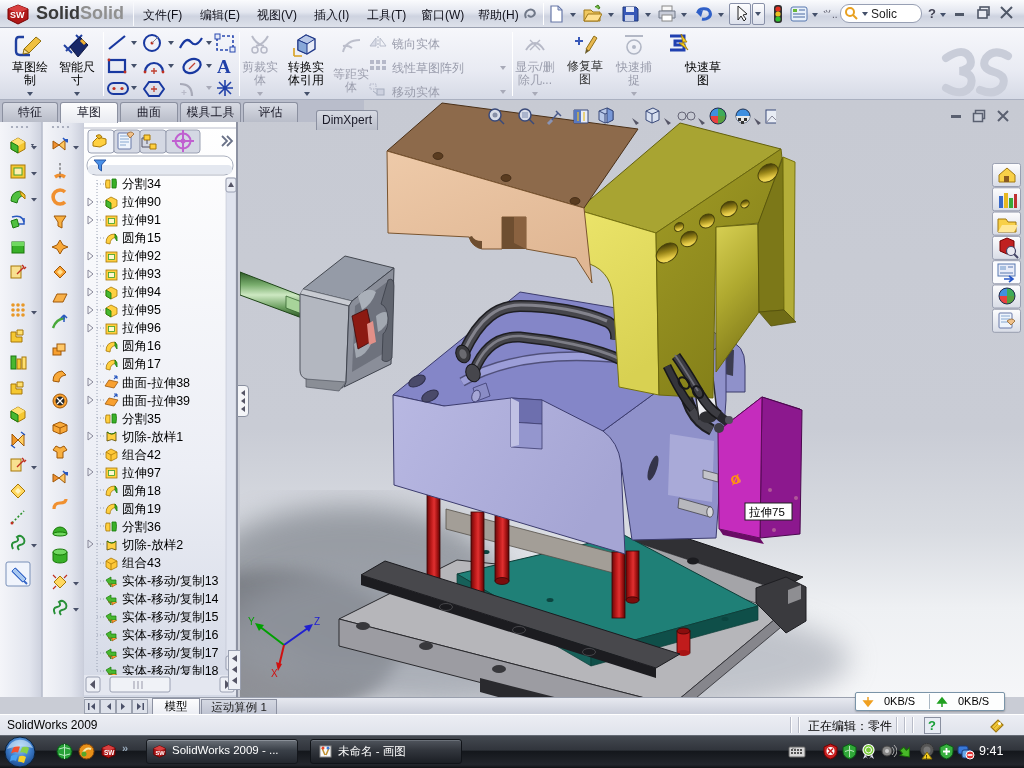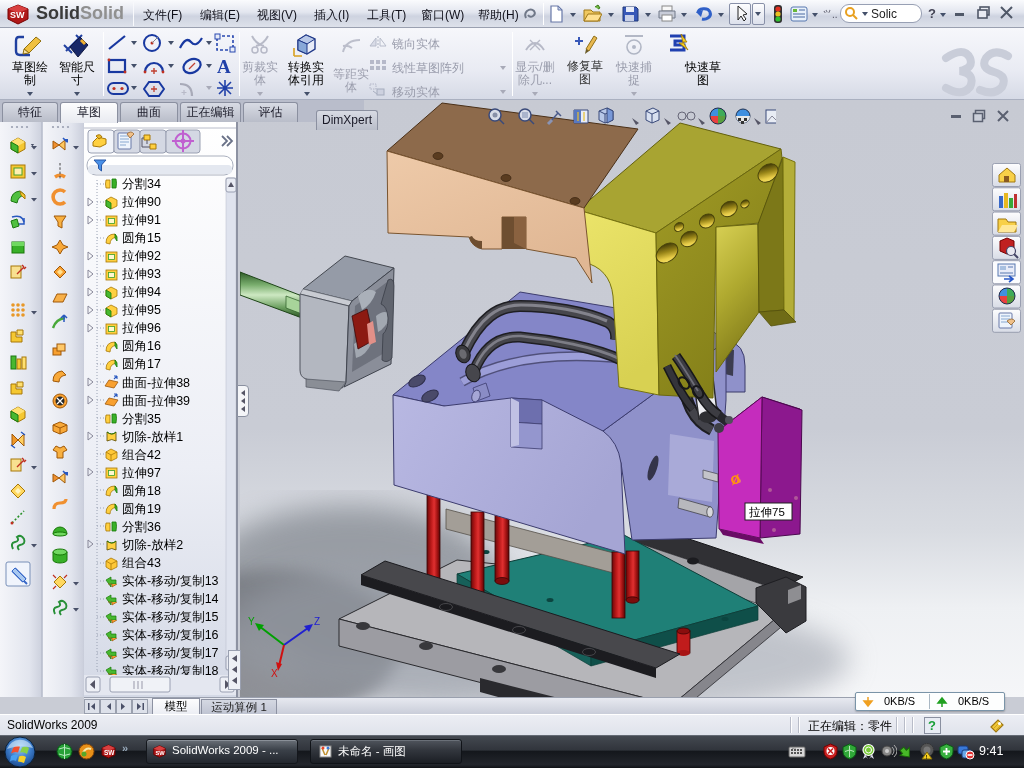--- a/index.html
+++ b/index.html
@@ -296,21 +296,21 @@
           <path d="M10,14 Q28,2 34,14 Q38,24 24,27 Q40,30 34,43 Q26,53 10,44"></path>
           <path d="M72,12 Q58,4 50,14 Q44,24 58,28 Q72,32 66,43 Q58,52 44,46"></path>
         </g>
       </svg>
 </div>
 
 <div id="tabbar" class="abs">
  <div class="ctab abs" style="left:2px;width:56px;">特征</div>
  <div class="ctab active abs" style="left:60px;width:58px;">草图</div>
  <div class="ctab abs" style="left:120px;width:58px;">曲面</div>
- <div class="ctab abs" style="left:180px;width:61px;">正在编辑</div>
+ <div class="ctab abs" style="left:180px;width:61px;">模具工具</div>
  <div class="ctab abs" style="left:243px;width:55px;">评估</div>
  <div class="ctab abs" style="left:316px;width:62px;margin-top:8px;">DimXpert</div>
 </div>
 
 <div id="lefttools" class="abs">
 <svg width="84" height="575" viewBox="0 0 84 575">
 <defs>
  <g id="cubeYG">
             <path d="M3,7 L10,3 L17,7 L17,14 L10,18 L3,14 Z" fill="#f5c832" stroke="#a87808"></path>
             <path d="M3,7 L10,11 L17,7 L10,3 Z" fill="#ffe070"></path>

